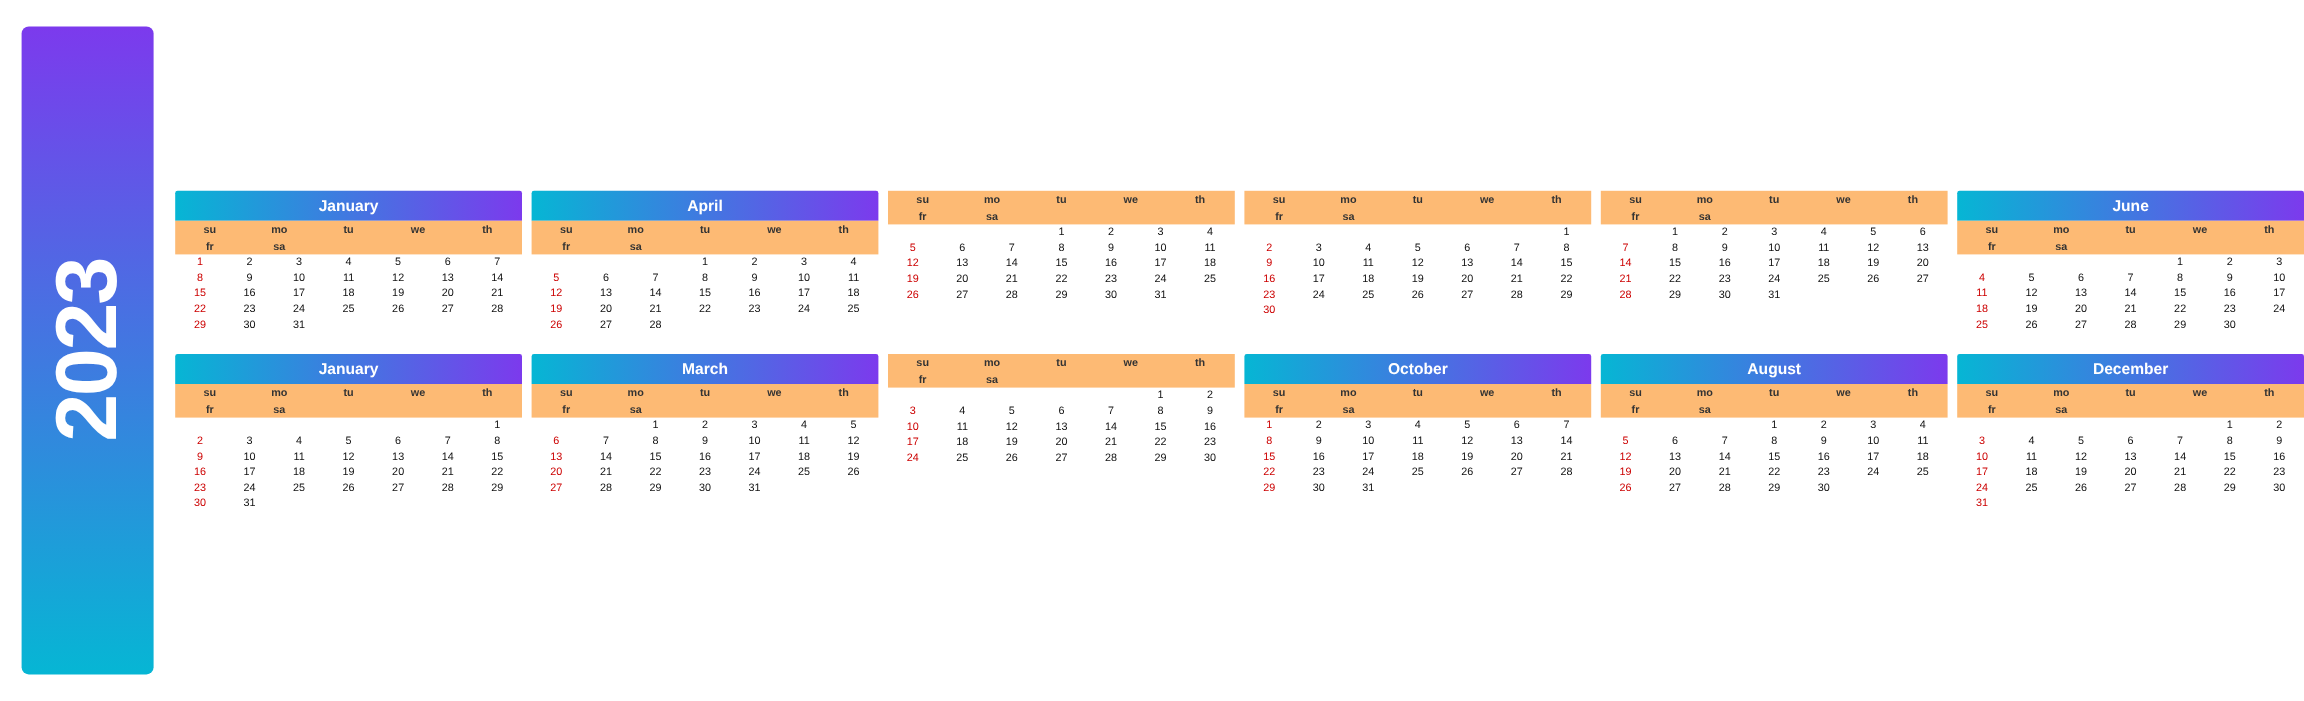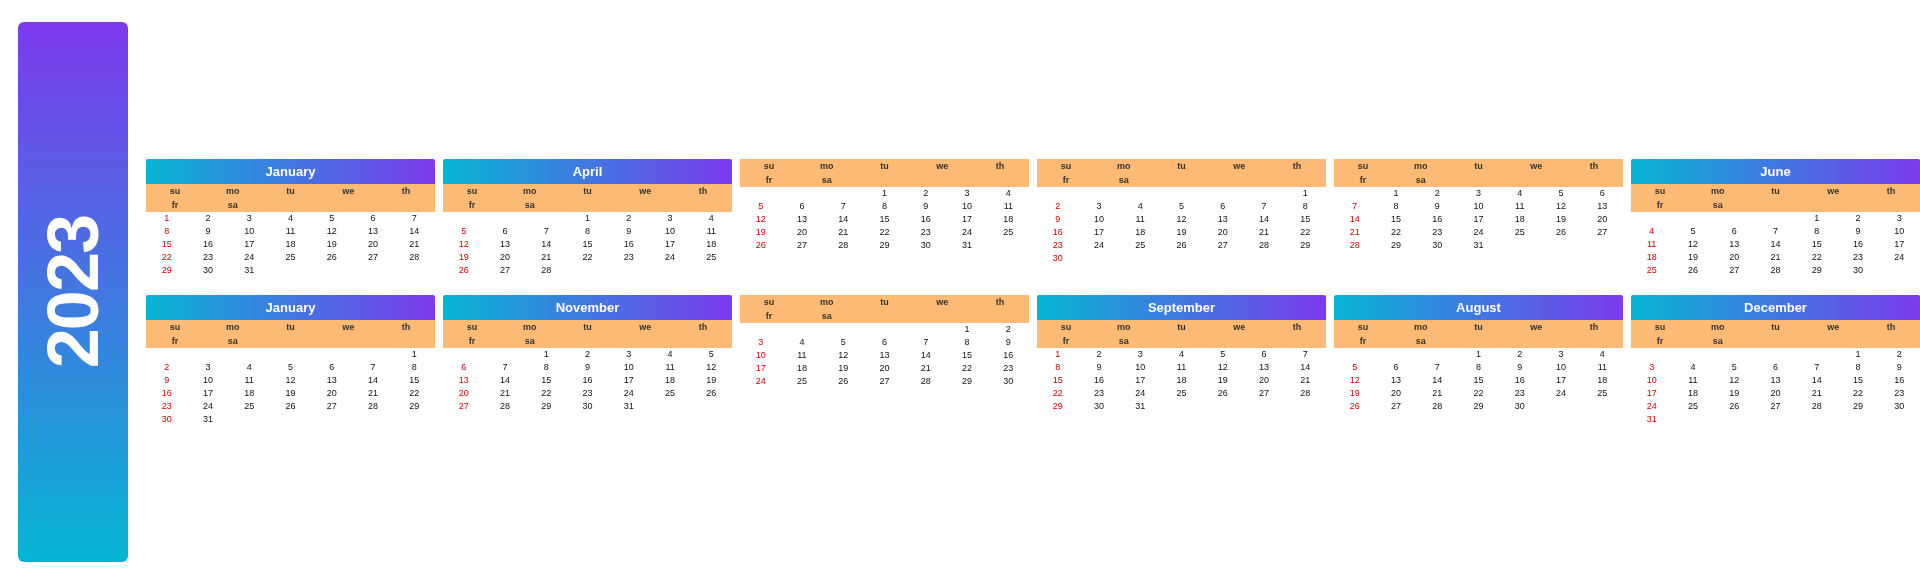--- a/index.html
+++ b/index.html
@@ -456,21 +456,21 @@
           <div class="day-cell sunday">30</div>
           <div class="day-cell">31</div>
           <div class="day-cell empty"></div>
           <div class="day-cell empty"></div>
           <div class="day-cell empty"></div>
           <div class="day-cell empty"></div>
           <div class="day-cell empty"></div>
         </div>
       </div>
       <div class="month-block">
-        <div class="month-header">November</div>
+        <div class="month-header">March</div>
         <div class="day-headers">
           <div class="day-header">su</div>
           <div class="day-header">mo</div>
           <div class="day-header">tu</div>
           <div class="day-header">we</div>
           <div class="day-header">th</div>
           <div class="day-header">fr</div>
           <div class="day-header">sa</div>
         </div>
         <div class="days-grid">
@@ -553,21 +553,21 @@
           <div class="day-cell sunday">24</div>
           <div class="day-cell">25</div>
           <div class="day-cell">26</div>
           <div class="day-cell">27</div>
           <div class="day-cell">28</div>
           <div class="day-cell">29</div>
           <div class="day-cell">30</div>
         </div>
       </div>
       <div class="month-block">
-        <div class="month-header">September</div>
+        <div class="month-header">October</div>
         <div class="day-headers">
           <div class="day-header">su</div>
           <div class="day-header">mo</div>
           <div class="day-header">tu</div>
           <div class="day-header">we</div>
           <div class="day-header">th</div>
           <div class="day-header">fr</div>
           <div class="day-header">sa</div>
         </div>
         <div class="days-grid">

